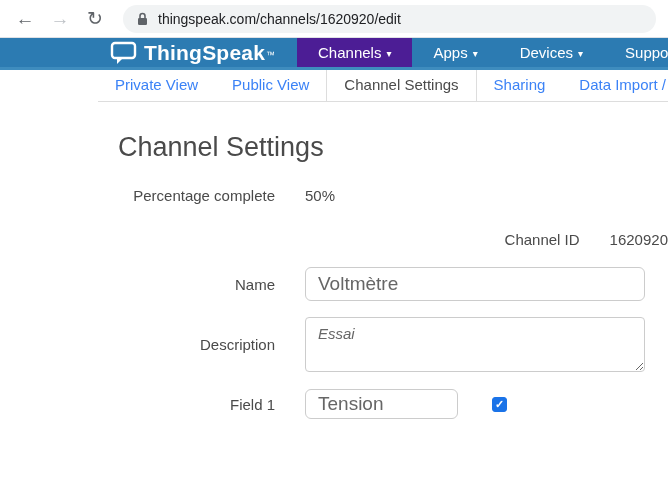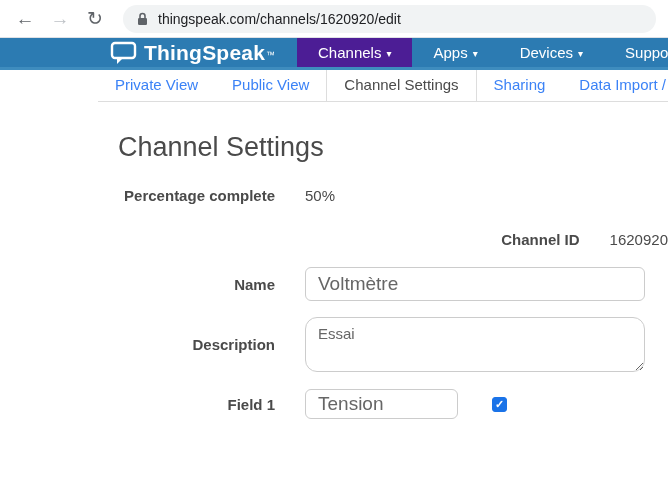--- a/index.html
+++ b/index.html
@@ -35,36 +35,36 @@
   .tab { padding:6px 17px; font-size:15px; color:#3b82f6; cursor:pointer;
          white-space:nowrap; }
   .tab.active { color:#4a4a4a; background:#fff; border-left:1px solid #ddd;
                 border-right:1px solid #ddd; margin-bottom:-1px;
                 border-bottom:1px solid #fff; cursor:default; }
 
   
   .page-title { font-size:27px; font-weight:300; color:#4a4a4a;
                 margin:30px 0 24px 118px; }
   .form-row { display:flex; align-items:center; }
-  .form-label { width:275px; text-align:right; font-size:15px; font-weight:bold;
+  .form-label { width:275px; text-align:right; font-size:15px; font-weight:normal;
                 color:#4a4a4a; flex:0 0 auto;padding-left:40px; }
   .control { margin-left:30px; }
   .static-value { font-size:15px; color:#4a4a4a; }
   .row-static1 { margin-bottom:27px; }
   .row-static2 { margin-bottom:19px;justify-content:flex-end; }
   .row-name { margin-bottom:14px; }
   .row-desc { margin-bottom:17px;margin-top:16px; }
   .row-field1 { margin-bottom:19px; }
 
   .text-input { height:34px; width:340px; border:1px solid #ccc; border-radius:6px;
                 padding:0 12px; font-size:19px; color:#666;
                 font-family:"Liberation Sans", sans-serif; outline:none; }
-  textarea.text-area { height:55px; width:340px; border:1px solid #ccc; border-radius:12px;
+  textarea.text-area { height:55px; width:340px; border:1px solid #ccc; border-radius:4px;
                 padding:7px 12px; font-size:15px; color:#666; resize:both;
-                font-family:"Liberation Sans", sans-serif; outline:none; }
+                font-family:"Liberation Sans", sans-serif; outline:none;font-style:italic; }
   .field-input { width:153px; height:30px; }
   .field-input:disabled { background:#e9e9e9; border-color:#c8c8c8; }
 
   .checkbox { width:15px; height:15px; border:1px solid #767676; border-radius:3px;
               background:#fff; margin-left:34px; cursor:pointer;
               display:flex; align-items:center; justify-content:center; }
   .checkbox.checked { background:#1a73e8; border-color:#1a73e8; }
   .checkbox .check { color:#fff; font-size:11px; font-weight:bold; line-height:1; }
 </style>
 </head>

